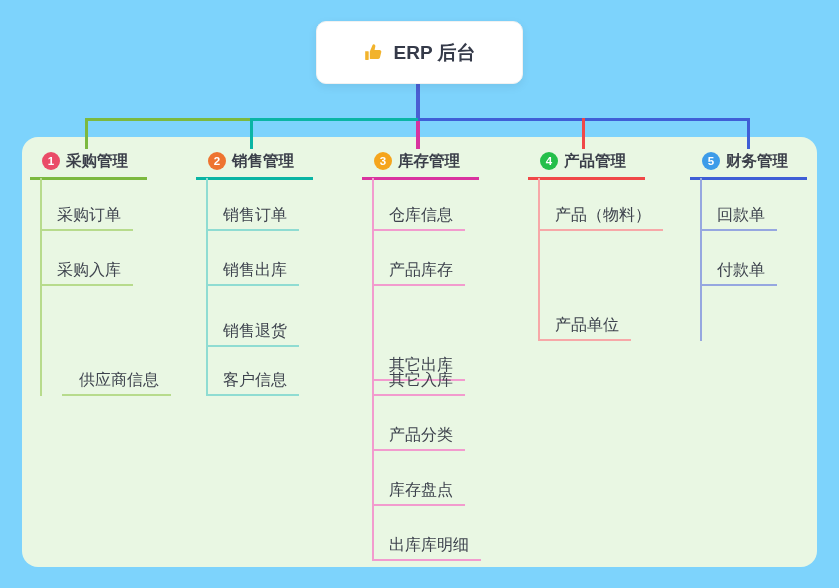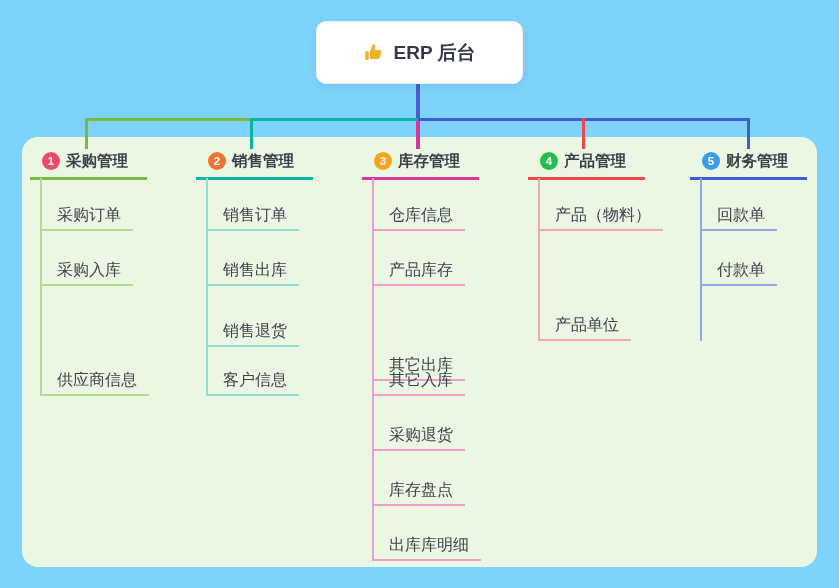--- a/index.html
+++ b/index.html
@@ -119,21 +119,21 @@
   <div class="line" style="left: 747px; top: 118px; width: 3px; height: 31px; background: rgb(63, 94, 214);"></div>
 
   <div class="branch" style="left: 30px; --strong: #7cb93f; --light: #b7db8c; --badge: #ea4c68;">
     <div class="branch-title">
       <span class="badge">1</span>
       <span>采购管理</span>
     </div>
     <div class="tree-vline" style="height:218px;"></div>
     <div class="child" style="top:56px;"><span>采购订单</span></div>
     <div class="child" style="top:111px;"><span>采购入库</span></div>
-    <div class="child" style="top:221px;"><span>供应商信息</span></div>
+    <div class="child" style="top:221px;margin-left:22px;"><span>供应商信息</span></div>
   </div>
 
   <div class="branch" style="left: 196px; --strong: #0ab5a4; --light: #8fdcd2; --badge: #ee7430;">
     <div class="branch-title">
       <span class="badge">2</span>
       <span>销售管理</span>
     </div>
     <div class="tree-vline" style="height:218px;"></div>
     <div class="child" style="top:56px;"><span>销售订单</span></div>
     <div class="child" style="top:111px;"><span>销售出库</span></div>
@@ -144,21 +144,21 @@
   <div class="branch" style="left: 362px; --strong: #d9339f; --light: #f29bce; --badge: #f5a51d;">
     <div class="branch-title">
       <span class="badge">3</span>
       <span>库存管理</span>
     </div>
     <div class="tree-vline" style="height:383px;"></div>
     <div class="child" style="top:56px;"><span>仓库信息</span></div>
     <div class="child" style="top:111px;"><span>产品库存</span></div>
     <div class="child" style="top:166px;margin-top:40px;"><span>其它出库</span></div>
     <div class="child" style="top:221px;"><span>其它入库</span></div>
-    <div class="child" style="top:276px;"><span>采购退货</span></div>
+    <div class="child" style="top:276px;"><span>产品分类</span></div>
     <div class="child" style="top:331px;"><span>库存盘点</span></div>
     <div class="child" style="top:386px;"><span>出库库明细</span></div>
   </div>
 
   <div class="branch" style="left: 528px; --strong: #f04848; --light: #f7a8a8; --badge: #24bf4a;">
     <div class="branch-title">
       <span class="badge">4</span>
       <span>产品管理</span>
     </div>
     <div class="tree-vline" style="height:163px;"></div>

